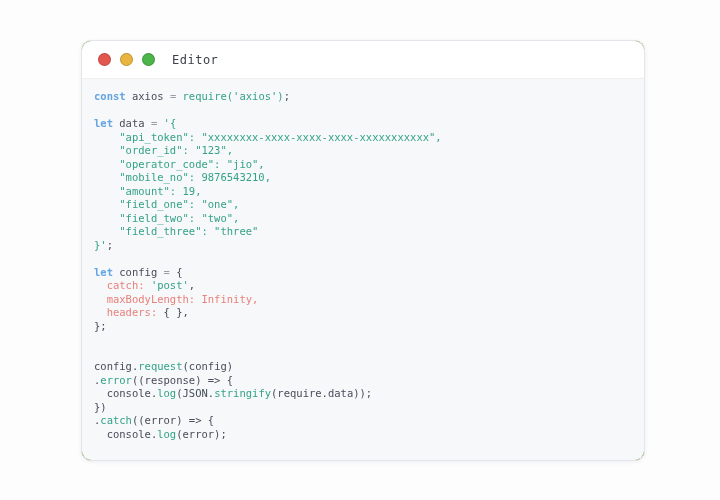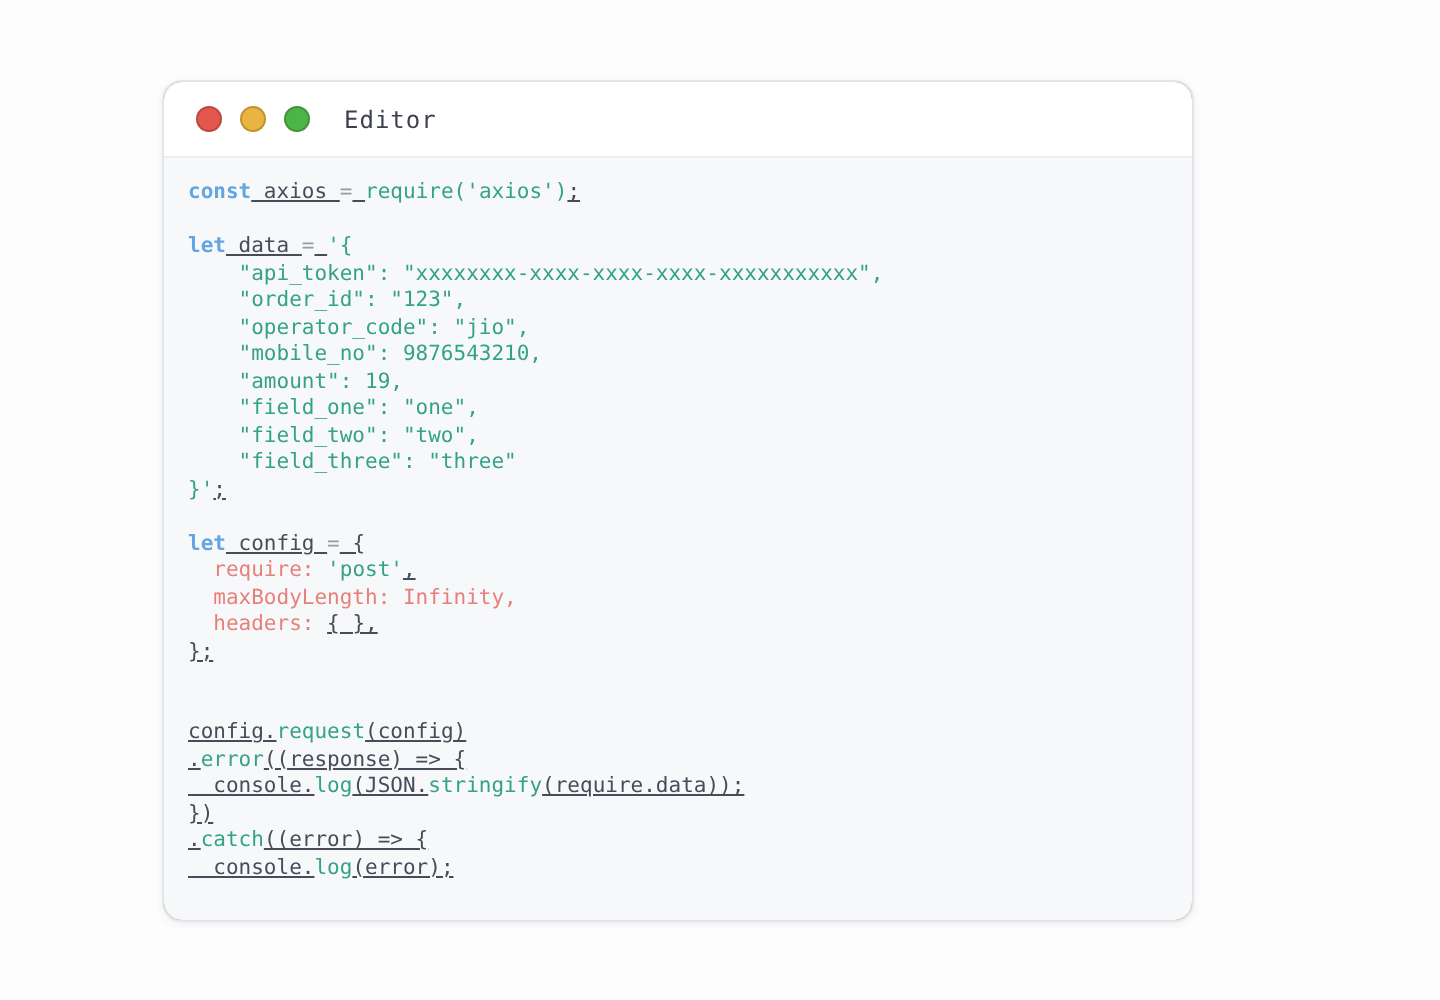--- a/index.html
+++ b/index.html
@@ -5,21 +5,21 @@
   * { margin: 0; padding: 0; box-sizing: border-box; }
   html, body {
     width: 720px; height: 500px;
     background: #fdfdfe;
     font-family: "DejaVu Sans Mono", "Liberation Mono", monospace;
     overflow: hidden;
   }
   .editor-card {
     position: absolute;
     left: 81px; top: 40px;
-    width: 516px; height: 421px;
+    width: 564px; height: 421px;
     background: #4d7c0f;
     border: 1px solid #e3e5ea;
     border-radius: 10px;
     box-shadow: 0 1px 4px rgba(40,45,60,0.07);
     overflow: hidden;
   }
   .titlebar {
     height: 38px;
     background: #ffffff;
     border-bottom: 1px solid #efeff2;
@@ -52,21 +52,21 @@
     font-size: 10.5px;
     line-height: 13.5px;
     height: 13.5px;
     color: #464c58;
   }
   .tok-kw  { color: #64a4e0; font-weight: bold; }
   .tok-fn  { color: #34a287; }
   .tok-str { color: #34a287; }
   .tok-key { color: #e8807a; }
   .tok-op  { color: #979da6; }
-  .tok-pl  { color: #464c58; text-decoration: underline; }
+  .tok-pl  { color: #464c58; }
 </style>
 </head>
 <body>
 
 <div class="editor-card">
   <div class="titlebar">
     <button class="light" style="background: rgb(228, 87, 78);"></button>
     <button class="light" style="background: rgb(233, 180, 64);"></button>
     <button class="light" style="background: rgb(77, 180, 73);"></button>
     <span class="window-title">Editor</span>
@@ -79,21 +79,21 @@
       <div class="line"><span class="tok-str">    "order_id": "123",</span></div>
       <div class="line"><span class="tok-str">    "operator_code": "jio",</span></div>
       <div class="line"><span class="tok-str">    "mobile_no": 9876543210,</span></div>
       <div class="line"><span class="tok-str">    "amount": 19,</span></div>
       <div class="line"><span class="tok-str">    "field_one": "one",</span></div>
       <div class="line"><span class="tok-str">    "field_two": "two",</span></div>
       <div class="line"><span class="tok-str">    "field_three": "three"</span></div>
       <div class="line"><span class="tok-str">}'</span><span class="tok-pl">;</span></div>
       <div class="line">&nbsp;</div>
       <div class="line"><span class="tok-kw">let</span><span class="tok-pl"> config </span><span class="tok-op">=</span><span class="tok-pl"> {</span></div>
-      <div class="line"><span class="tok-key">  require: </span><span class="tok-str">'post'</span><span class="tok-pl">,</span></div>
+      <div class="line"><span class="tok-key">  catch: </span><span class="tok-str">'post'</span><span class="tok-pl">,</span></div>
       <div class="line"><span class="tok-key">  maxBodyLength: Infinity,</span></div>
       <div class="line"><span class="tok-key">  headers: </span><span class="tok-pl">{ },</span></div>
       <div class="line"><span class="tok-pl">};</span></div>
       <div class="line">&nbsp;</div>
       <div class="line">&nbsp;</div>
       <div class="line"><span class="tok-pl">config.</span><span class="tok-fn">request</span><span class="tok-pl">(config)</span></div>
       <div class="line"><span class="tok-pl">.</span><span class="tok-fn">error</span><span class="tok-pl">((response) =&gt; {</span></div>
       <div class="line"><span class="tok-pl">  console.</span><span class="tok-fn">log</span><span class="tok-pl">(JSON.</span><span class="tok-fn">stringify</span><span class="tok-pl">(require.data));</span></div>
       <div class="line"><span class="tok-pl">})</span></div>
       <div class="line"><span class="tok-pl">.</span><span class="tok-fn">catch</span><span class="tok-pl">((error) =&gt; {</span></div>

